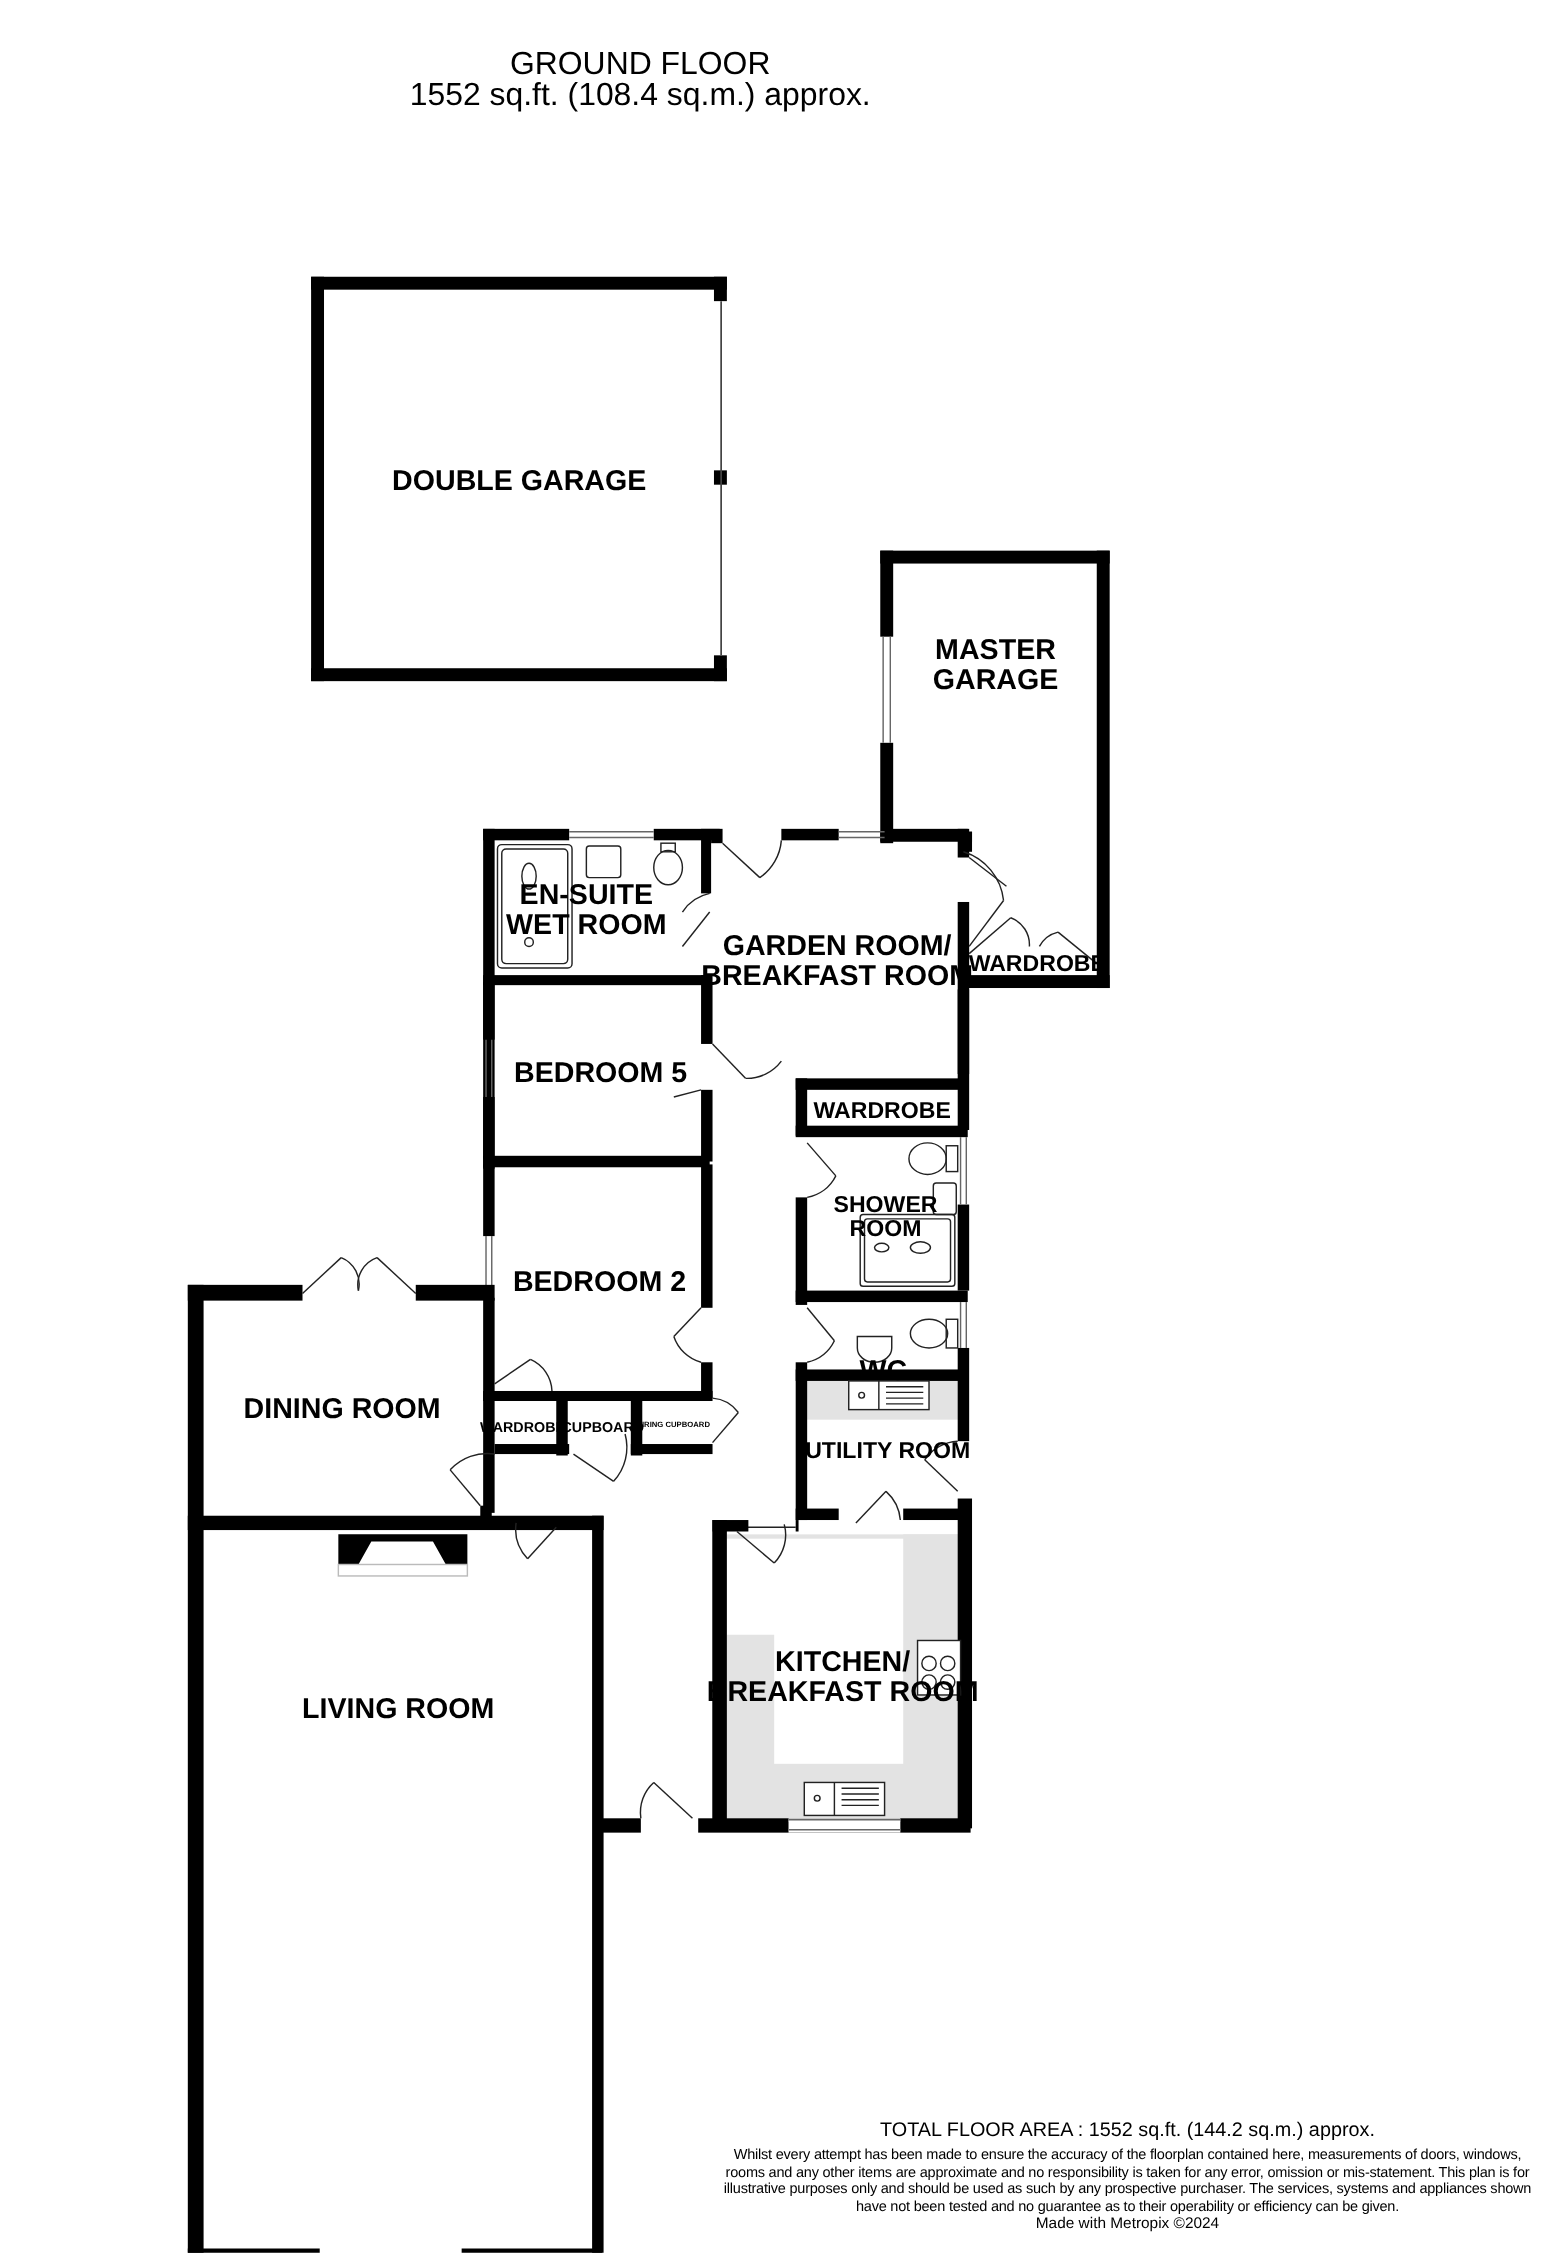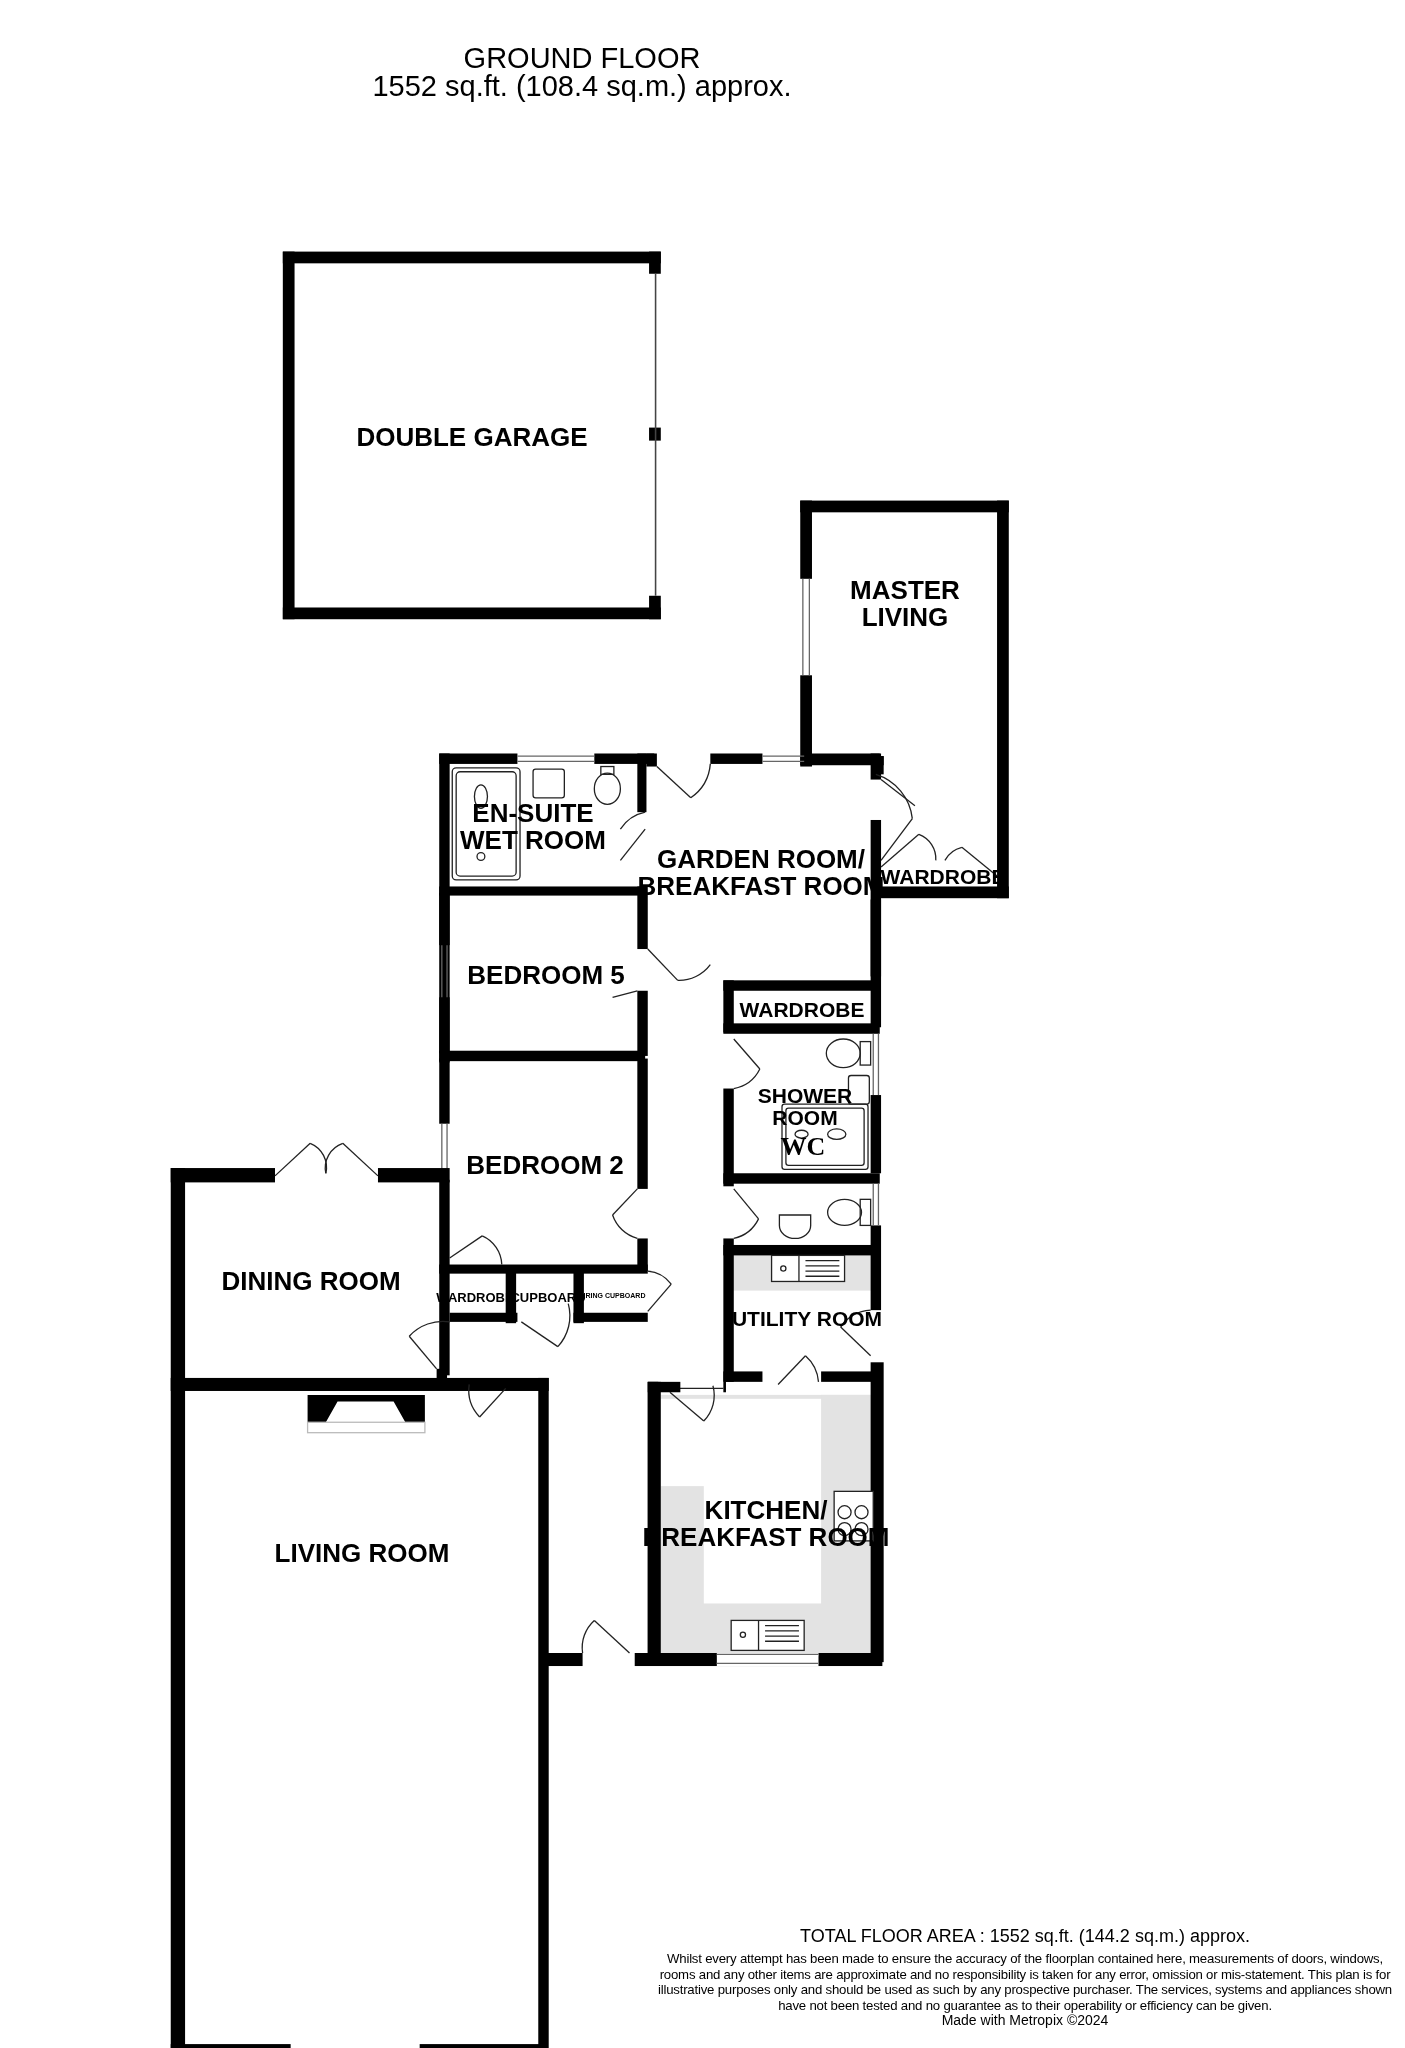--- a/index.html
+++ b/index.html
@@ -282,21 +282,21 @@
   <g stroke="#666" stroke-width="1" fill="none">
     <line x1="550" y1="1269" x2="628" y2="1269"></line>
     <line x1="550" y1="1276" x2="628" y2="1276"></line>
   </g>
 </svg>
 
 <div class="room-label" style="left:472px; top:437px;">DOUBLE GARAGE</div>
 
 <div class="room-label" style="left:905px; top:604px;">
   <div>MASTER</div>
-  <div>LIVING</div>
+  <div>GARAGE</div>
 </div>
 
 <div class="room-label" style="left:533px; top:827px;">
   <div>EN-SUITE</div>
   <div>WET ROOM</div>
 </div>
 
 <div class="room-label" style="left:761px; top:873px;">
   <div>GARDEN ROOM/</div>
   <div>BREAKFAST ROOM</div>
@@ -308,21 +308,21 @@
 
 <div class="room-label sm" style="left:802px; top:1010px;">WARDROBE</div>
 
 <div class="room-label sm" style="left:805px; top:1107px;text-align:center;">
   <div>SHOWER</div>
   <div>ROOM</div>
 </div>
 
 <div class="room-label" style="left:545px; top:1165px;">BEDROOM 2</div>
 
-<div class="room-label" style="left:803px; top:1146px;font-family:Liberation Serif, serif;">WC</div>
+<div class="room-label" style="left:803px; top:1246px;">WC</div>
 
 <div class="room-label" style="left:311px; top:1281px;">DINING ROOM</div>
 
 <div class="room-label" style="left:475px; top:1297px; font-size:13px;">WARDROBE</div>
 <div class="room-label" style="left:548px; top:1297px; font-size:13px;">CUPBOARD</div>
 <div class="room-label xs" style="left:612px; top:1296px;">AIRING CUPBOARD</div>
 
 <div class="room-label sm" style="left:807px; top:1319px;">UTILITY ROOM</div>
 
 <div class="room-label" style="left:362px; top:1553px;">LIVING ROOM</div>

